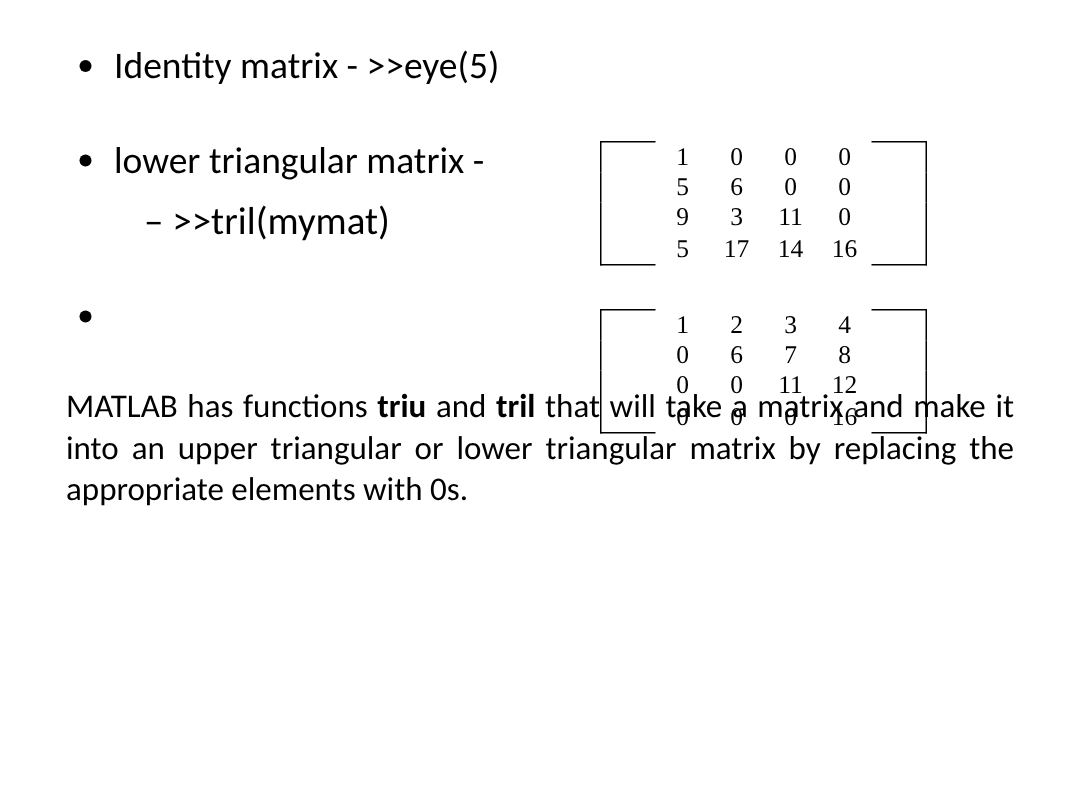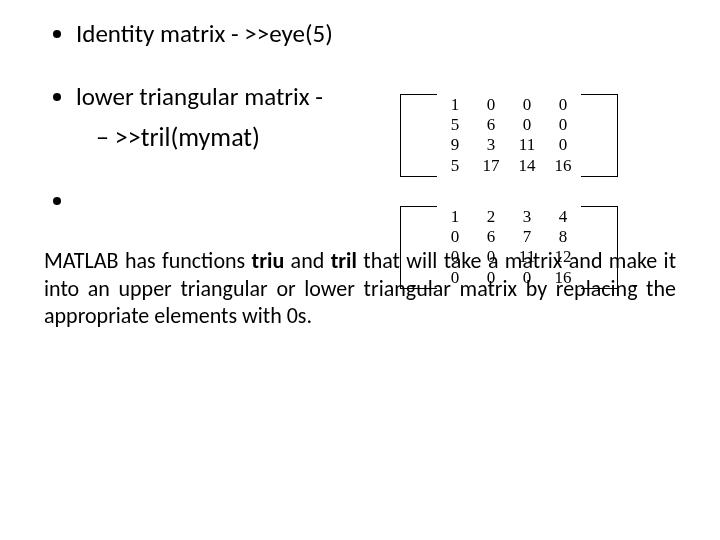--- a/index.html
+++ b/index.html
@@ -6,21 +6,21 @@
     margin: 0;
     padding: 0;
     width: 720px;
     height: 540px;
     background: #fff;
     font-family: Calibri, Arial, sans-serif;
     color: #000;
     position: relative;
   }
   .slide {
-    padding: 18px 40px 20px 40px;
+    padding: 28px 40px 20px 40px;
   }
   ul.top {
     list-style: disc;
     margin: 0;
     padding-left: 36px;
   }
   ul.top > li {
     font-size: 25px;
     margin-bottom: 30px;
     line-height: 1.3;

